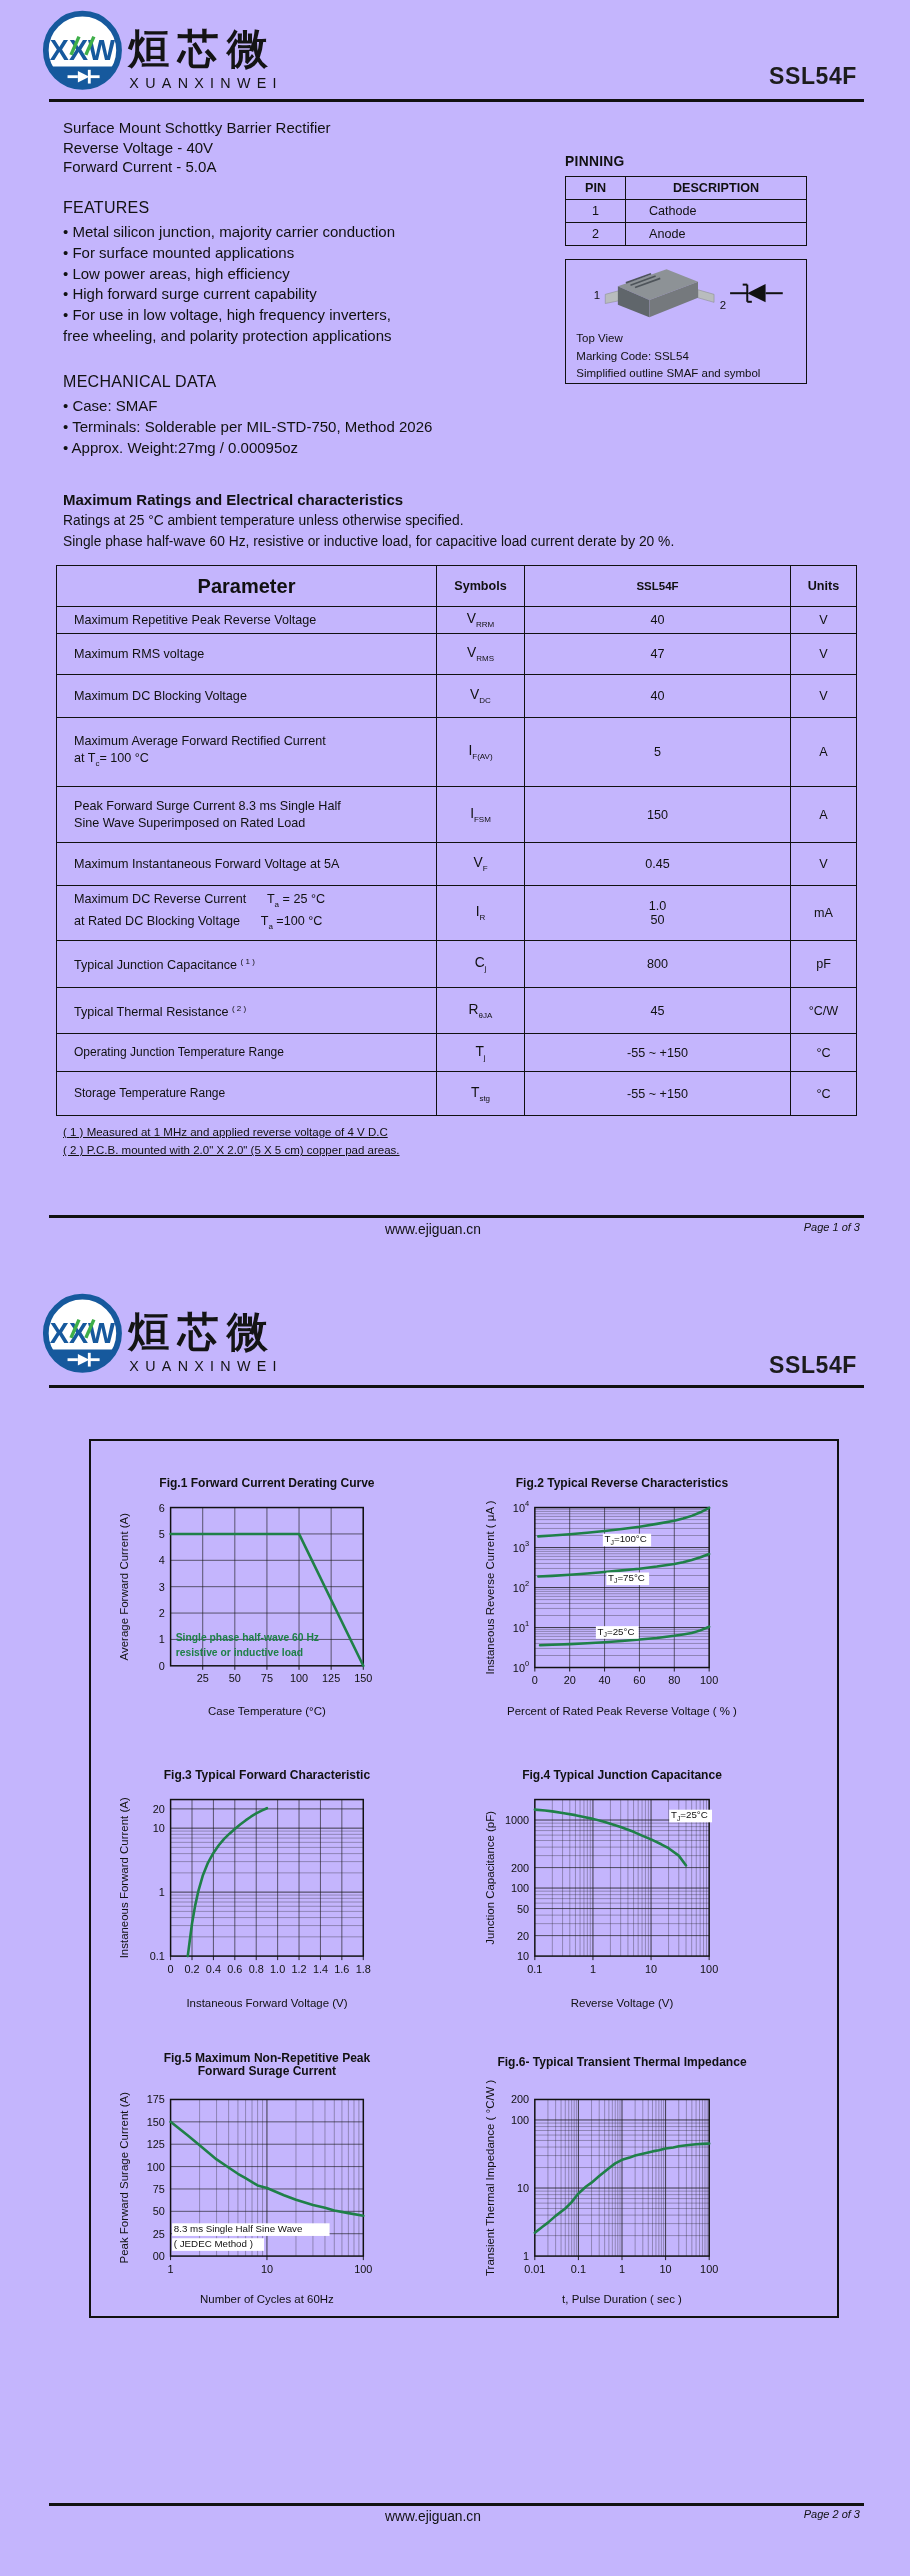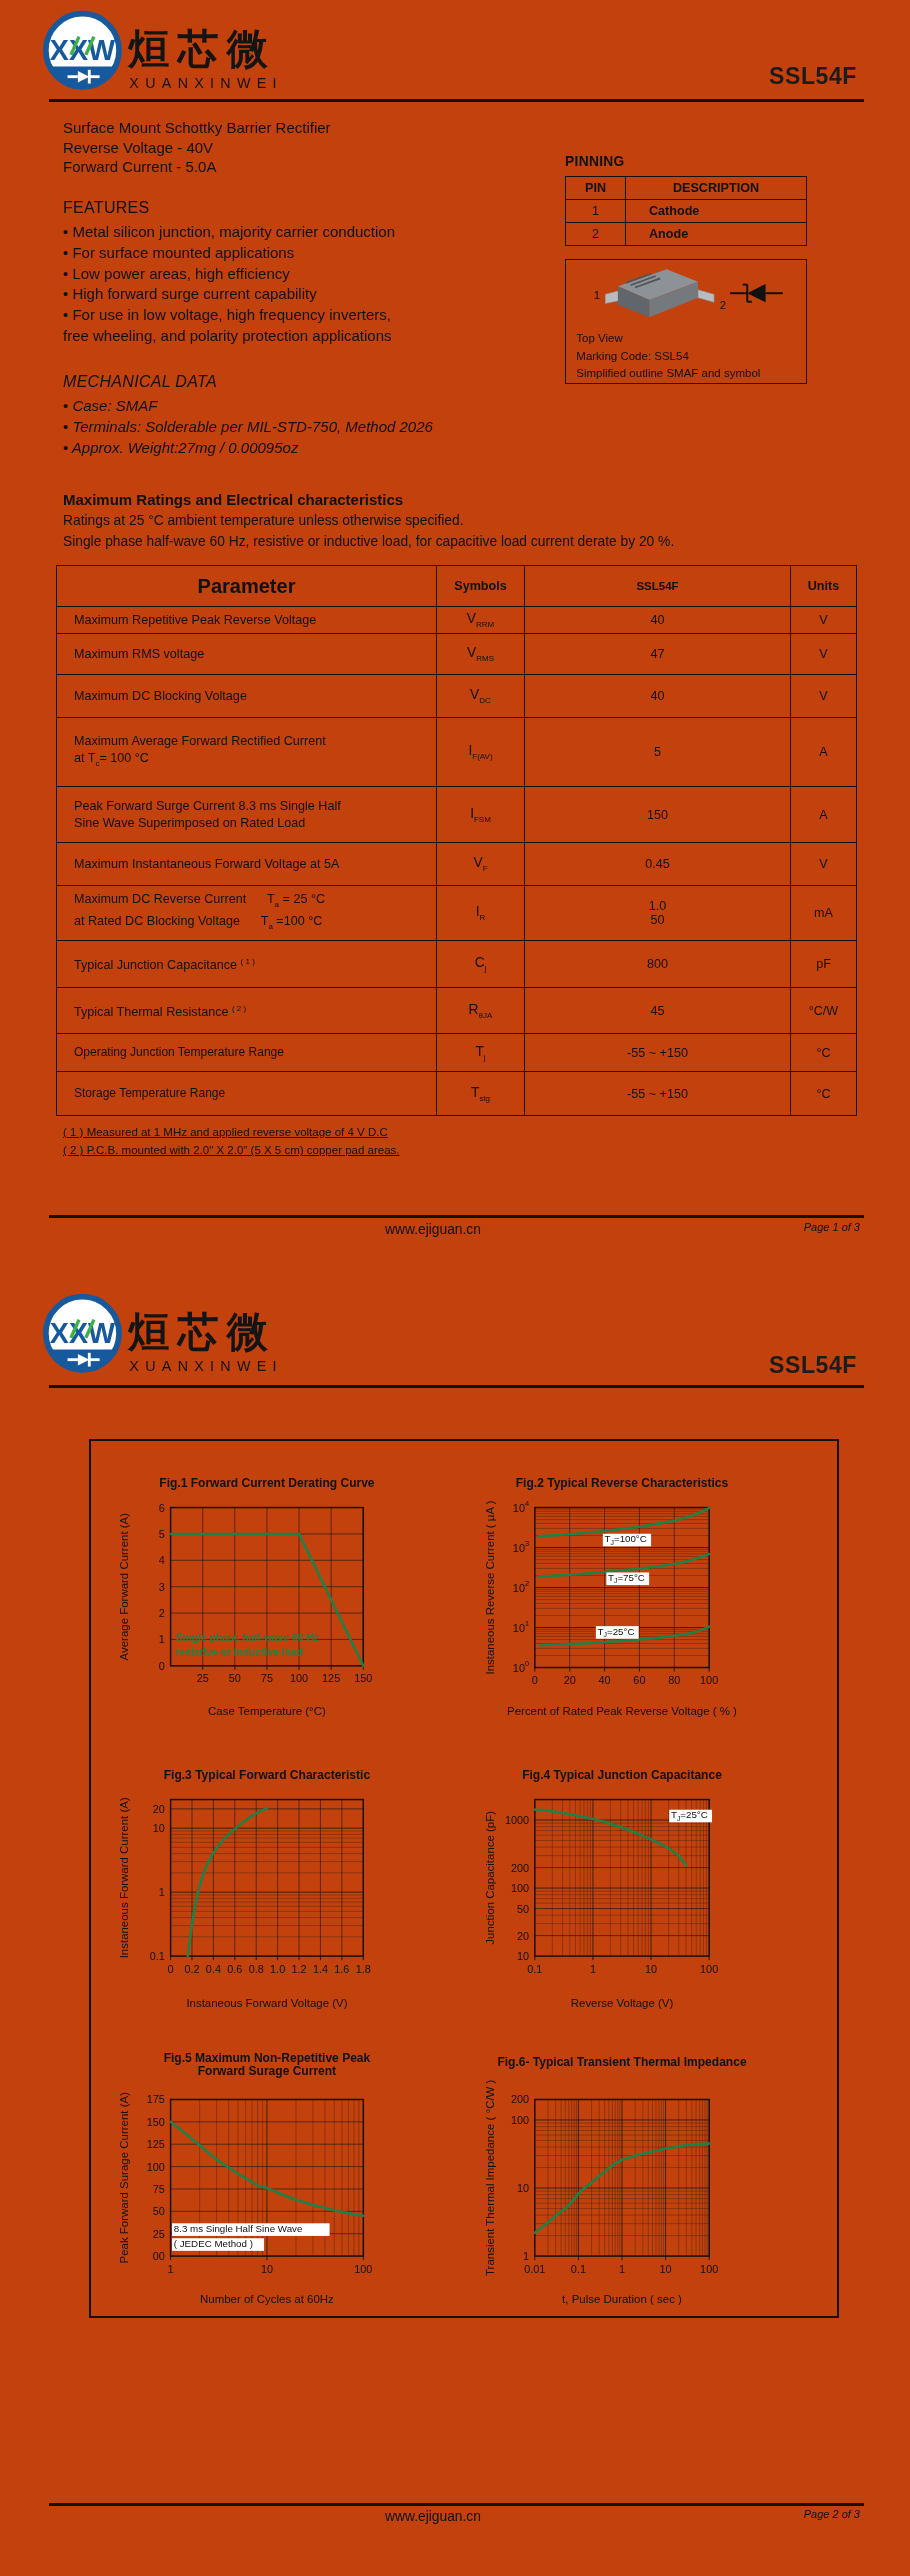--- a/index.html
+++ b/index.html
@@ -1,49 +1,49 @@
 <!DOCTYPE html>
 <html style="font-size:9.2px"><head>
 <meta charset="utf-8">
 <style>
   * { margin:0; padding:0; box-sizing:border-box; }
   html,body { background:#e8e8e8; }
   .doc {
-    position:relative; width:910px; height:2576px; background:#c2410c;
+    position:relative; width:910px; height:2576px; background:#c4b5fd;
     font-family:"Liberation Sans", sans-serif; color:#111; overflow:hidden;
     margin:0 auto;
   }
   .abs { position:absolute; }
   
   .logo-svg { position:absolute; width:258px; height:87px; }
   .logo1 { left:41px; top:8px; }
   .logo2 { left:41px; top:1291px; }
   .part-no { position:absolute; font-size:23px; font-weight:600; letter-spacing:0.6px; color:#1c1c1c; }
   .part1 { top:63px; right:53px; }
   .part2 { top:1352px; right:53px; }
   .hrule { position:absolute; left:49px; width:815px; background:#111; }
   .rule1 { top:99px; height:3.4px; }
   .rule2 { top:1385px; height:3.4px; }
   .frule1 { top:1215px; height:2.9px; }
   .frule2 { top:2503px; height:2.9px; }
   
   .intro { left:63px; top:118px; font-size:15px; line-height:19.5px; }
   .features { left:63px; top:198px; }
-  .mech { left:63px; top:372px;font-style:italic; }
+  .mech { left:63px; top:372px; }
   .sec-title { font-size:16px; line-height:19.5px; font-weight:400; letter-spacing:0.3px; }
   .plain-list { list-style:none; margin-top:4.6px; }
   .plain-list li { font-size:15px; line-height:20.7px; white-space:pre-line; }
   
   .pinning { left:565px; top:154px; width:243px; }
   .pin-title { font-size:13.8px; font-weight:700; margin-bottom:6.9px; letter-spacing:0.3px; }
   table.pin { border-collapse:collapse; width:242px; table-layout:fixed; }
   table.pin th, table.pin td { border:1.1px solid #111; font-size:12.6px; height:23px; }
   table.pin th { font-weight:700; }
   table.pin td:first-child, table.pin th:first-child { width:60px; text-align:center; }
-  table.pin td:nth-child(2) { padding-left:23px;font-weight:bold; }
+  table.pin td:nth-child(2) { padding-left:23px; }
   table.pin th:nth-child(2) { text-align:center; }
   
   .pkg-box { left:565px; top:259px; width:242px; height:125px; border:1.1px solid #111; }
   .pkg-line { position:absolute; left:10.3px; font-size:11.5px; }
   .pkg-l0 { top:72px; } .pkg-l1 { top:90px; } .pkg-l2 { top:107px; }
   
   .ratings-head { left:63px; top:491px; }
   .ratings-title { font-size:15px; font-weight:700; }
   .ratings-sub { font-size:13.8px; line-height:20.7px; margin-top:3.4px; }
   

